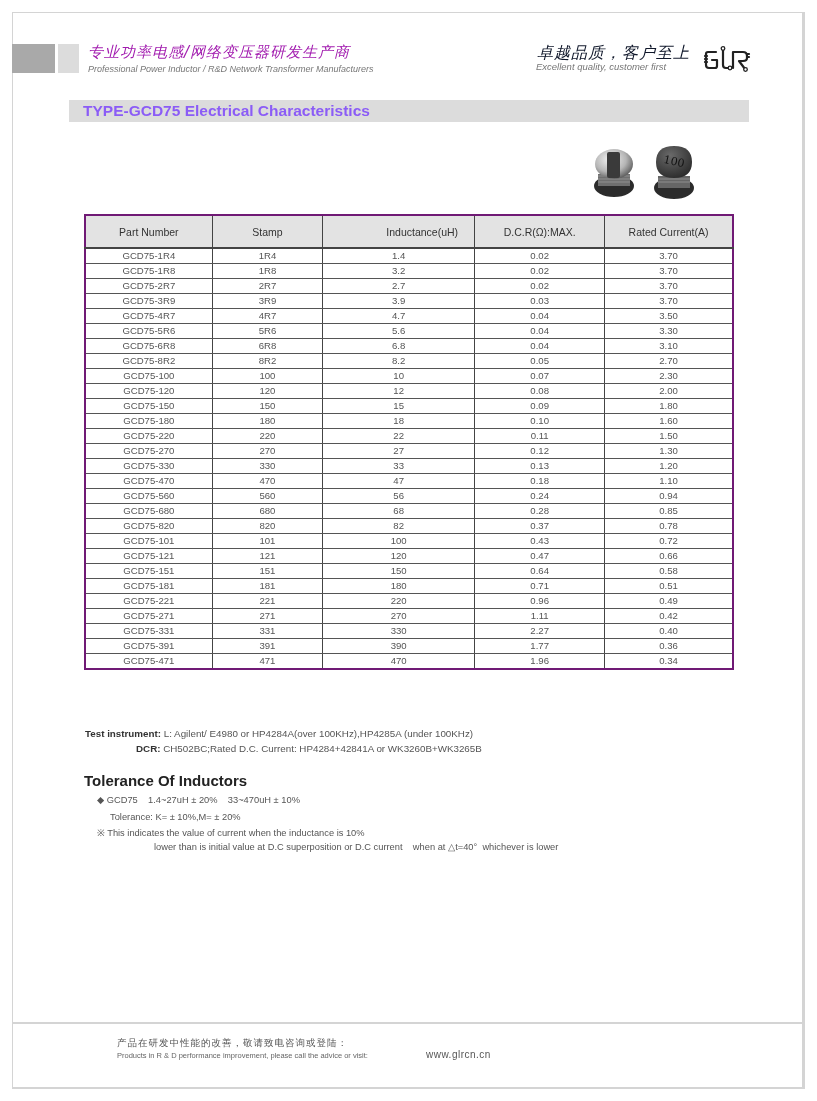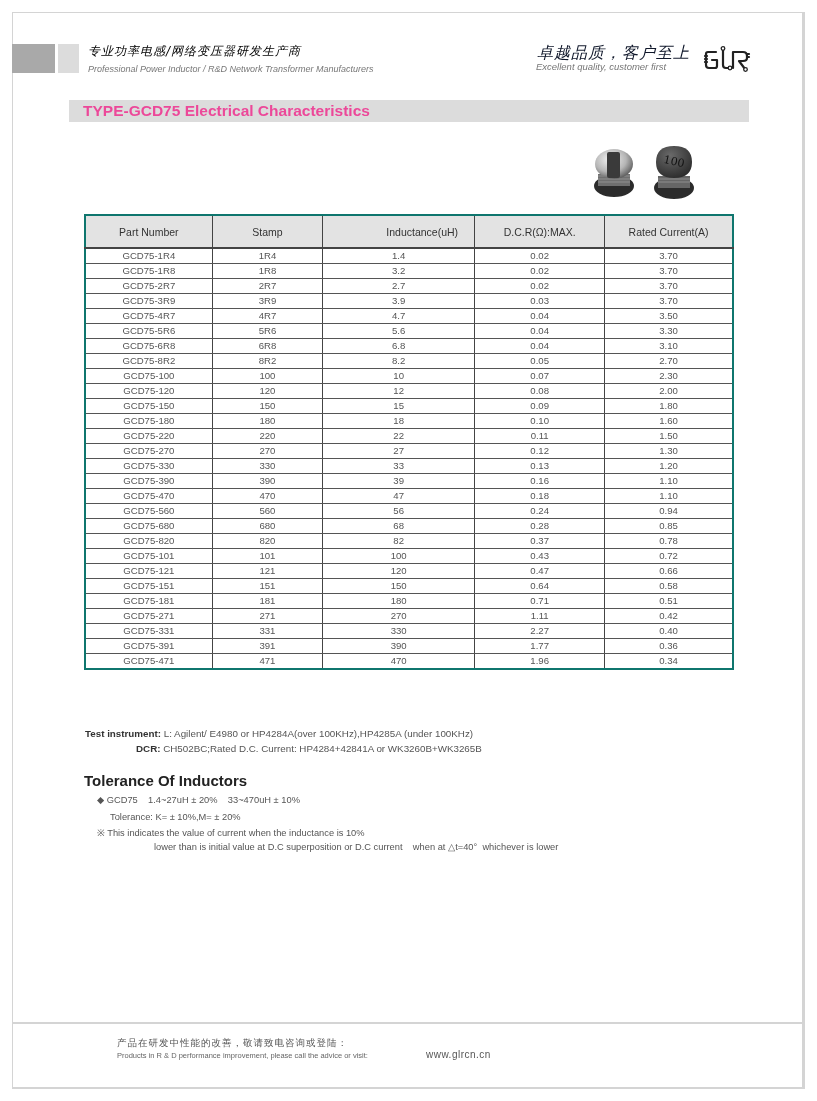--- a/index.html
+++ b/index.html
@@ -3,32 +3,32 @@
 <meta charset="utf-8">
 <style>
   html, body { margin:0; padding:0; background:#ffffff; }
   body { width:817px; height:1101px; position:relative; overflow:hidden;
          font-family:"Liberation Sans", sans-serif; color:#333; }
   .frame { position:absolute; left:12px; top:12px; width:793px; height:1077px;
            border:1px solid #d4d4d4; border-right:3px solid #d4d4d4; border-bottom:2px solid #d4d4d4;
            box-sizing:border-box; }
   .hdr-block1 { position:absolute; left:12px; top:44px; width:43px; height:29px; background:#a9a9a9; }
   .hdr-block2 { position:absolute; left:58px; top:44px; width:21px; height:29px; background:#dcdcdc; }
-  .hdr-cn { position:absolute; left:88px; top:43px; font-size:12px; color:#000000; letter-spacing:1px;
+  .hdr-cn { position:absolute; left:88px; top:43px; font-size:15px; color:#a21caf; letter-spacing:1px;
             font-family:"DejaVu Sans", sans-serif; font-style:italic; }
   .hdr-en { position:absolute; left:88px; top:64px; font-size:9px; color:#777; font-style:italic; }
   .slogan-cn { position:absolute; left:537px; top:43px; font-size:16px; color:#0f172a; letter-spacing:1px;
                font-family:"DejaVu Sans", sans-serif; font-style:italic; }
   .slogan-en { position:absolute; left:536px; top:61px; font-size:9.5px; color:#777; font-style:italic; }
   .logo { position:absolute; left:703px; top:45px; width:48px; height:28px; }
   .title-bar { position:absolute; left:69px; top:100px; width:680px; height:22px; background:#dcdcdc; }
-  .title { position:absolute; left:83px; top:102px; font-size:15.5px; font-weight:bold; color:#ec4899; }
+  .title { position:absolute; left:83px; top:102px; font-size:15.5px; font-weight:bold; color:#8b5cf6; }
   .product-img { position:absolute; left:590px; top:140px; width:112px; height:62px; }
   table.spec { position:absolute; left:84px; top:214px; width:650px; border-collapse:collapse;
-               border:2px solid #0f766e; font-size:9.6px; color:#555; }
+               border:2px solid #701a75; font-size:9.6px; color:#555; }
   table.spec th { height:29px; background:#e3e3e3; font-weight:normal; color:#333; font-size:10.5px;
                   border:1.5px solid #444; border-bottom:2px solid #444; }
   table.spec td { height:14px; padding:0; text-align:center; border-left:1.5px solid #444; border-right:1.5px solid #444;
                   border-bottom:1.5px solid #555; line-height:14px; }
   .col1 { width:141px; } .col2 { width:123px; } .col3 { width:108px;padding-left:48px; } .col4 { width:138px; } .col5 { width:140px; }
   .test1 { position:absolute; left:85px; top:728px; font-size:9.8px; color:#555; }
   .test1 b, .test2 b { color:#333; font-weight:bold; }
   .test2 { position:absolute; left:136px; top:743px; font-size:9.8px; color:#555; }
   .tol-h { position:absolute; left:84px; top:772px; font-size:15px; font-weight:bold; color:#222; }
   .tol-l { position:absolute; font-size:9.3px; color:#555; white-space:pre; }
@@ -202,27 +202,20 @@
         <td>1.30</td>
       </tr>
       <tr>
         <td>GCD75-330</td>
         <td>330</td>
         <td>33</td>
         <td>0.13</td>
         <td>1.20</td>
       </tr>
       <tr>
-        <td>GCD75-390</td>
-        <td>390</td>
-        <td>39</td>
-        <td>0.16</td>
-        <td>1.10</td>
-      </tr>
-      <tr>
         <td>GCD75-470</td>
         <td>470</td>
         <td>47</td>
         <td>0.18</td>
         <td>1.10</td>
       </tr>
       <tr>
         <td>GCD75-560</td>
         <td>560</td>
         <td>56</td>
@@ -265,20 +258,27 @@
         <td>0.58</td>
       </tr>
       <tr>
         <td>GCD75-181</td>
         <td>181</td>
         <td>180</td>
         <td>0.71</td>
         <td>0.51</td>
       </tr>
       <tr>
+        <td>GCD75-221</td>
+        <td>221</td>
+        <td>220</td>
+        <td>0.96</td>
+        <td>0.49</td>
+      </tr>
+      <tr>
         <td>GCD75-271</td>
         <td>271</td>
         <td>270</td>
         <td>1.11</td>
         <td>0.42</td>
       </tr>
       <tr>
         <td>GCD75-331</td>
         <td>331</td>
         <td>330</td>

